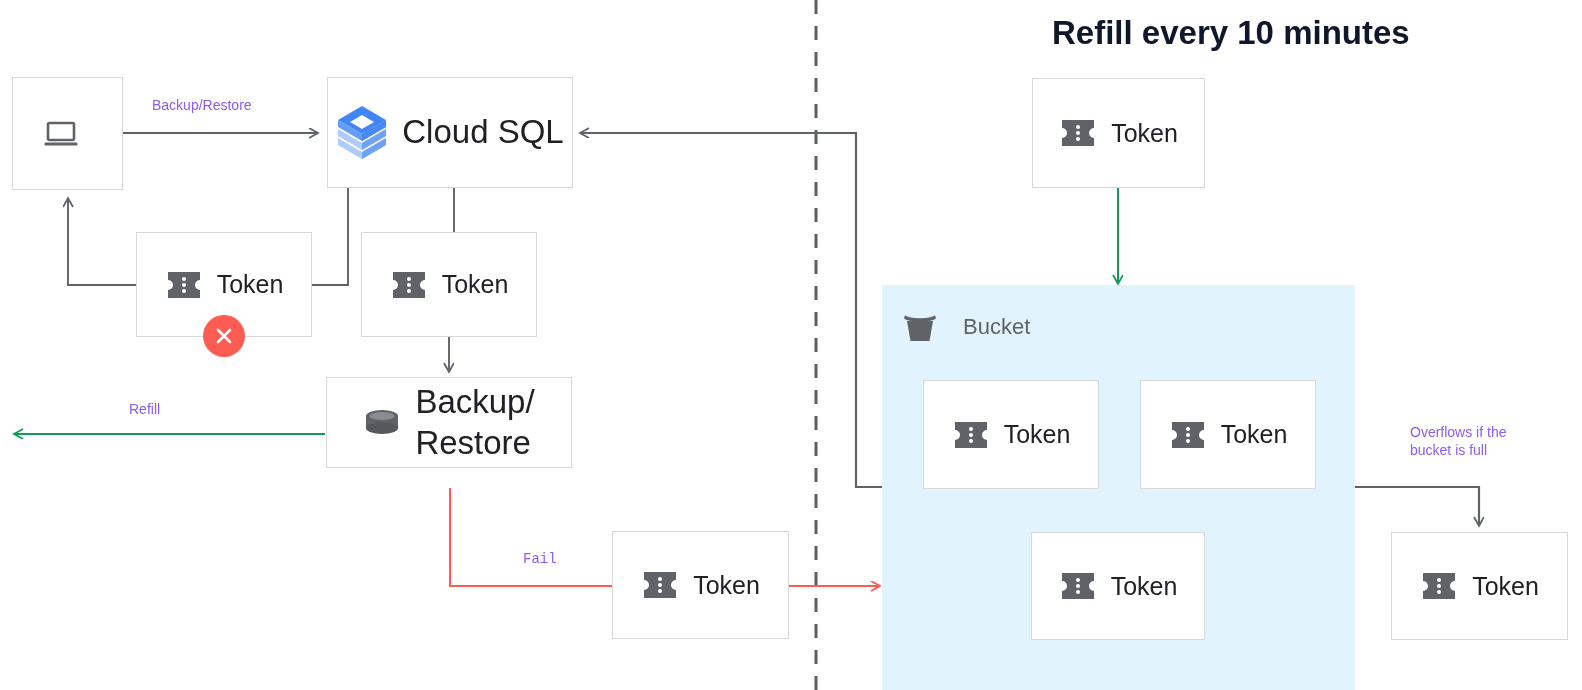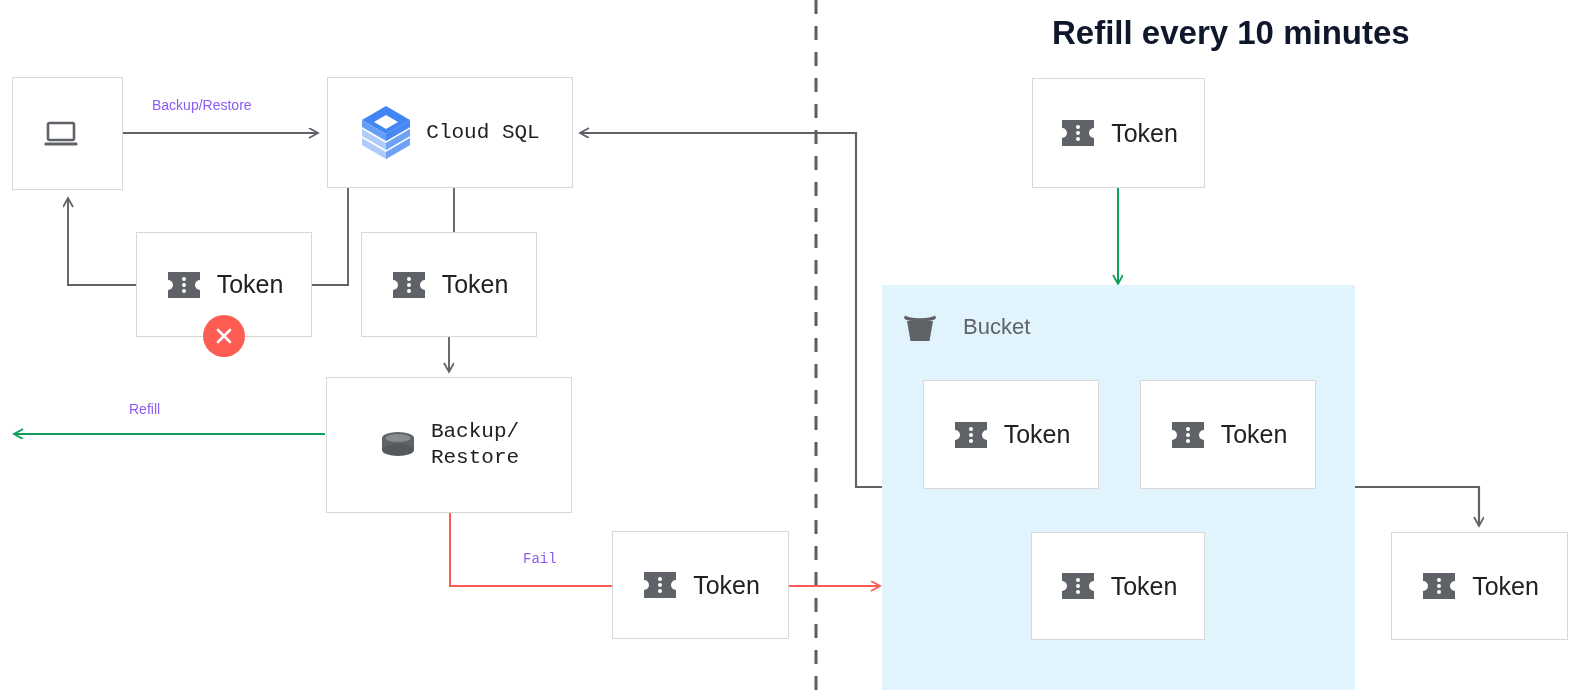--- a/index.html
+++ b/index.html
@@ -18,21 +18,21 @@
     border:1px solid #d8d8d8;
     background:#ffffff;
     display:flex;align-items:center;justify-content:center;
     gap:14px;
   }
   .node .label{
     color:#202124;
     white-space:pre-line;
     line-height:1.22;
   }
-  .node.big .label{font-size:21px;font-family:Liberation Mono, monospace;}
+  .node.big .label{font-size:33px;}
   .node.tok .label{font-size:25px;text-align:center;}
 
   
   .ticket{
     position:relative;width:38px;height:30px;flex:0 0 auto;
   }
   .ticket svg{display:block;width:38px;height:30px;}
 
   
   .laptop svg{display:block;width:36px;height:30px;}
@@ -177,21 +177,21 @@
       <svg viewBox="0 0 38 30">
         <path d="M3,2 H35 V10 a5,5 0 0 0 0,10 V28 H3 V20 a5,5 0 0 0 0,-10 Z" fill="#5f6368"></path>
         <circle cx="19" cy="9" r="2" fill="#ffffff"></circle>
         <circle cx="19" cy="15" r="2" fill="#ffffff"></circle>
         <circle cx="19" cy="21" r="2" fill="#ffffff"></circle>
       </svg>
     </span>
     <span class="label">Token</span>
   </div>
 
-  <div class="node big" style="left:326px;top:377px;width:246px;height:136px;">
+  <div class="node big" style="left:326px;top:377px;width:246px;height:91px;">
     <span class="cylinder">
       <svg viewBox="0 0 38 32">
         <ellipse cx="19" cy="9" rx="16" ry="6" fill="#5f6368"></ellipse>
         <rect x="3" y="9" width="32" height="12" fill="#5f6368"></rect>
         <ellipse cx="19" cy="21" rx="16" ry="6" fill="#55595d"></ellipse>
         <ellipse cx="19" cy="9" rx="12.5" ry="4" fill="#8a8d90"></ellipse>
       </svg>
     </span>
     <span class="label">Backup/
 Restore</span>
@@ -268,14 +268,16 @@
     </span>
     <span class="label">Token</span>
   </div>
 
   <div class="flabel" style="left:152px;top:97px;">Backup/Restore</div>
 
   <div class="flabel" style="left:129px;top:401px;">Refill</div>
 
   <div class="flabel" style="left:523px;top:551px;font-family:Liberation Mono, monospace;">Fail</div>
 
+  <div class="flabel" style="left:1410px;top:424px;">Overflows if the
+bucket is full</div>
 
 </div>
 
 </body></html>

